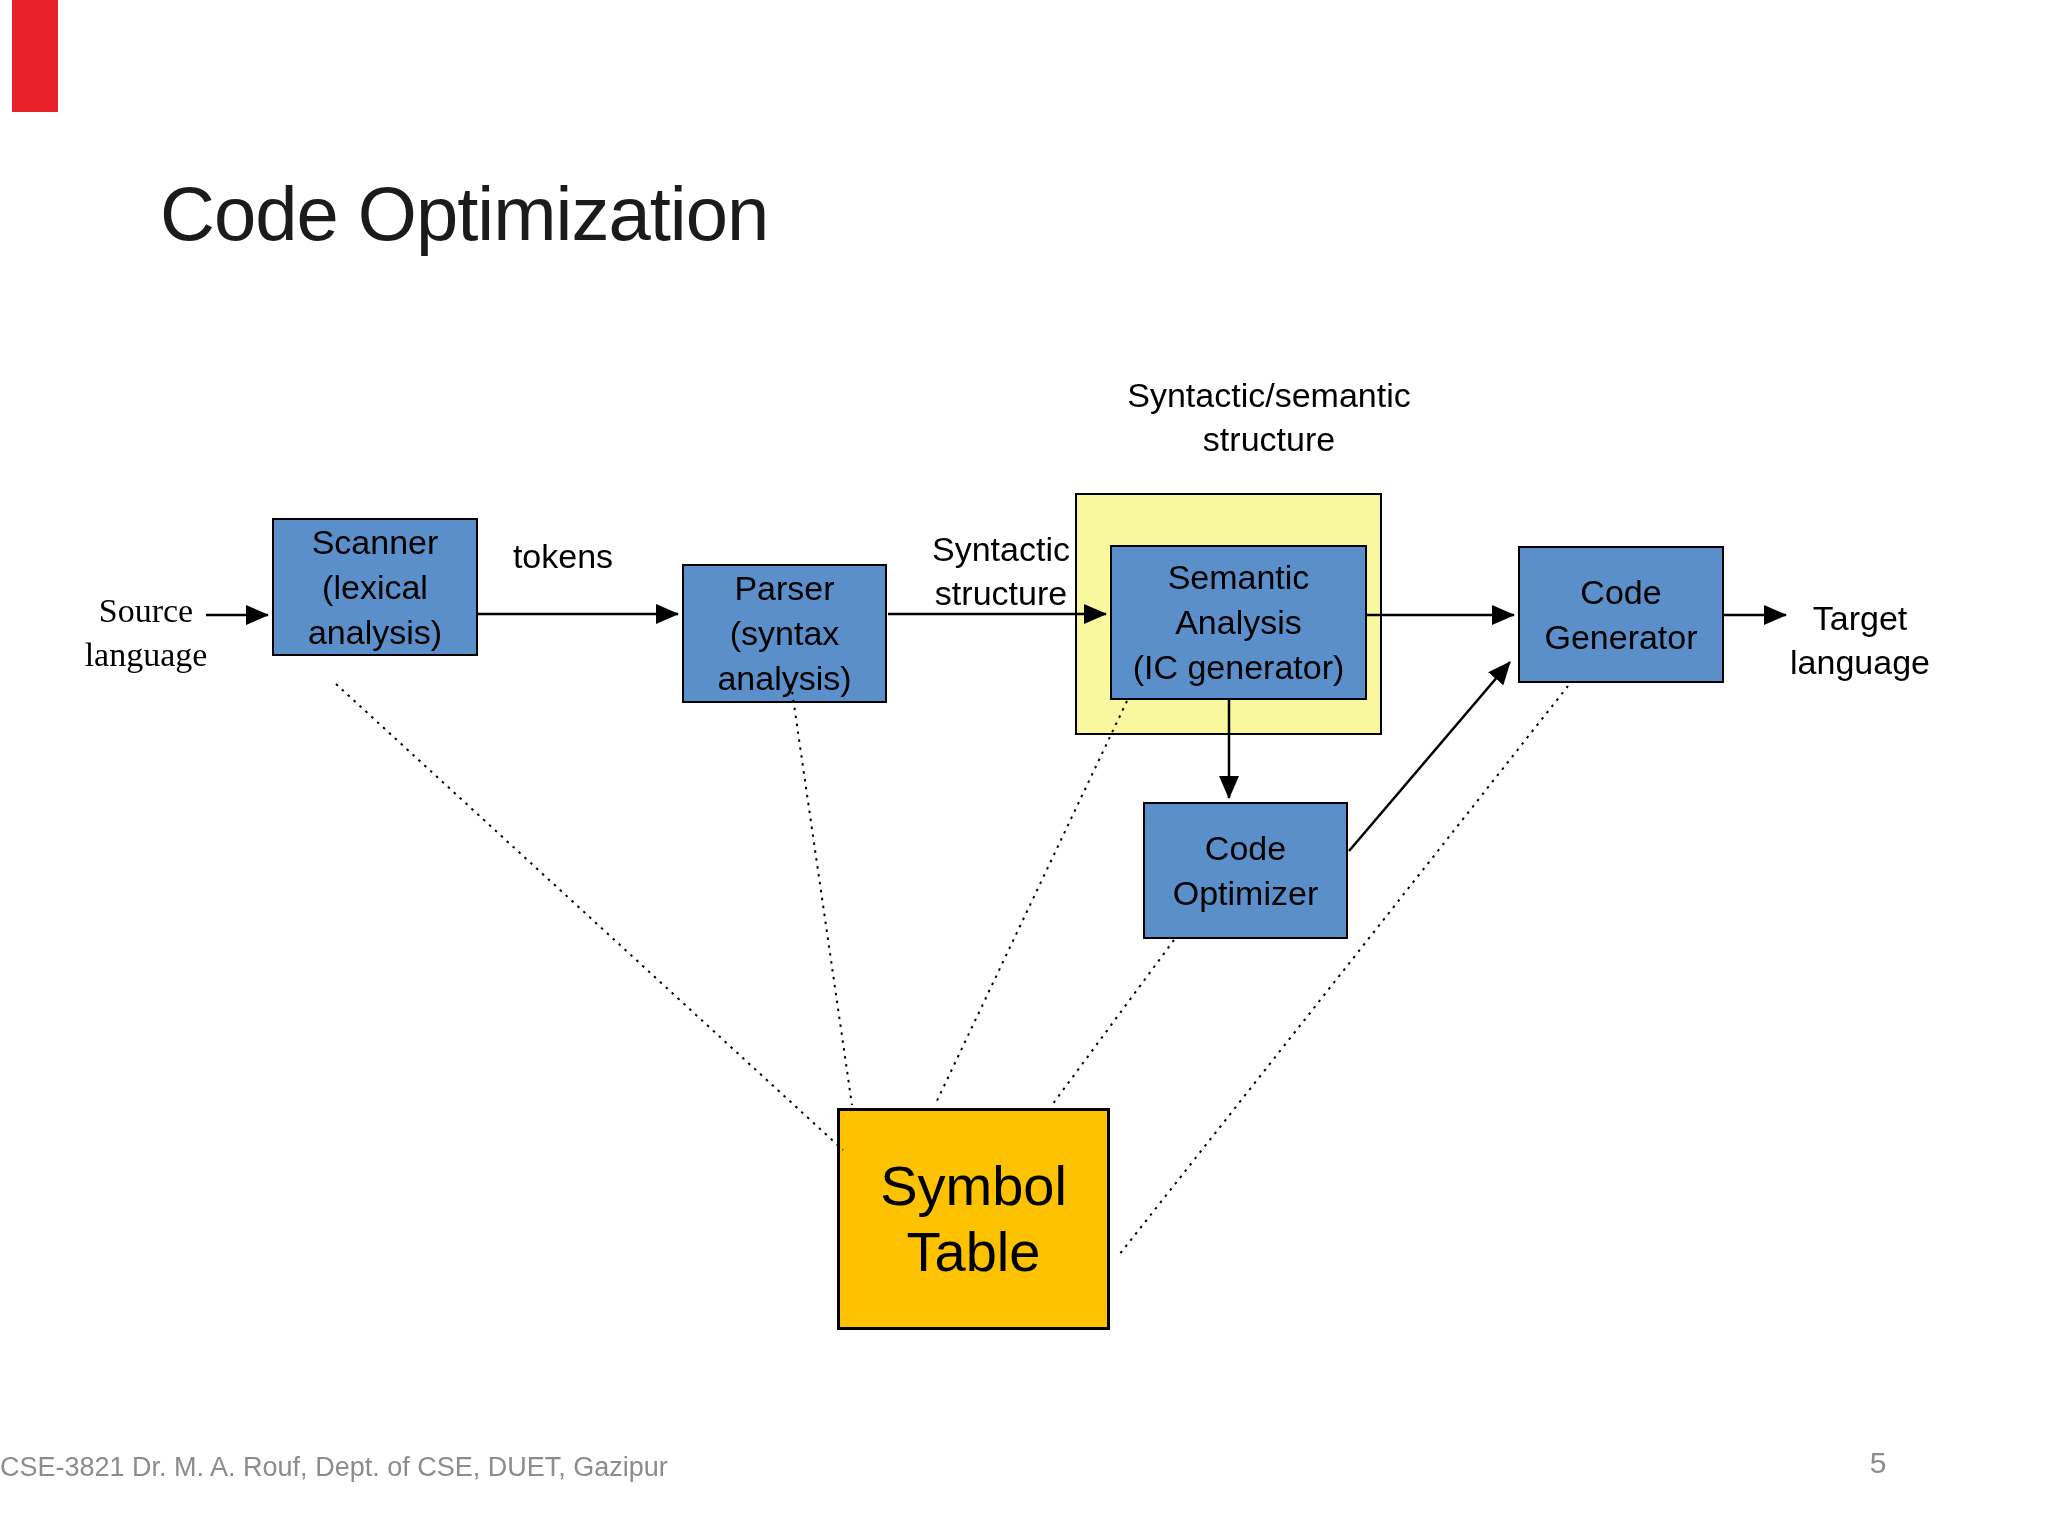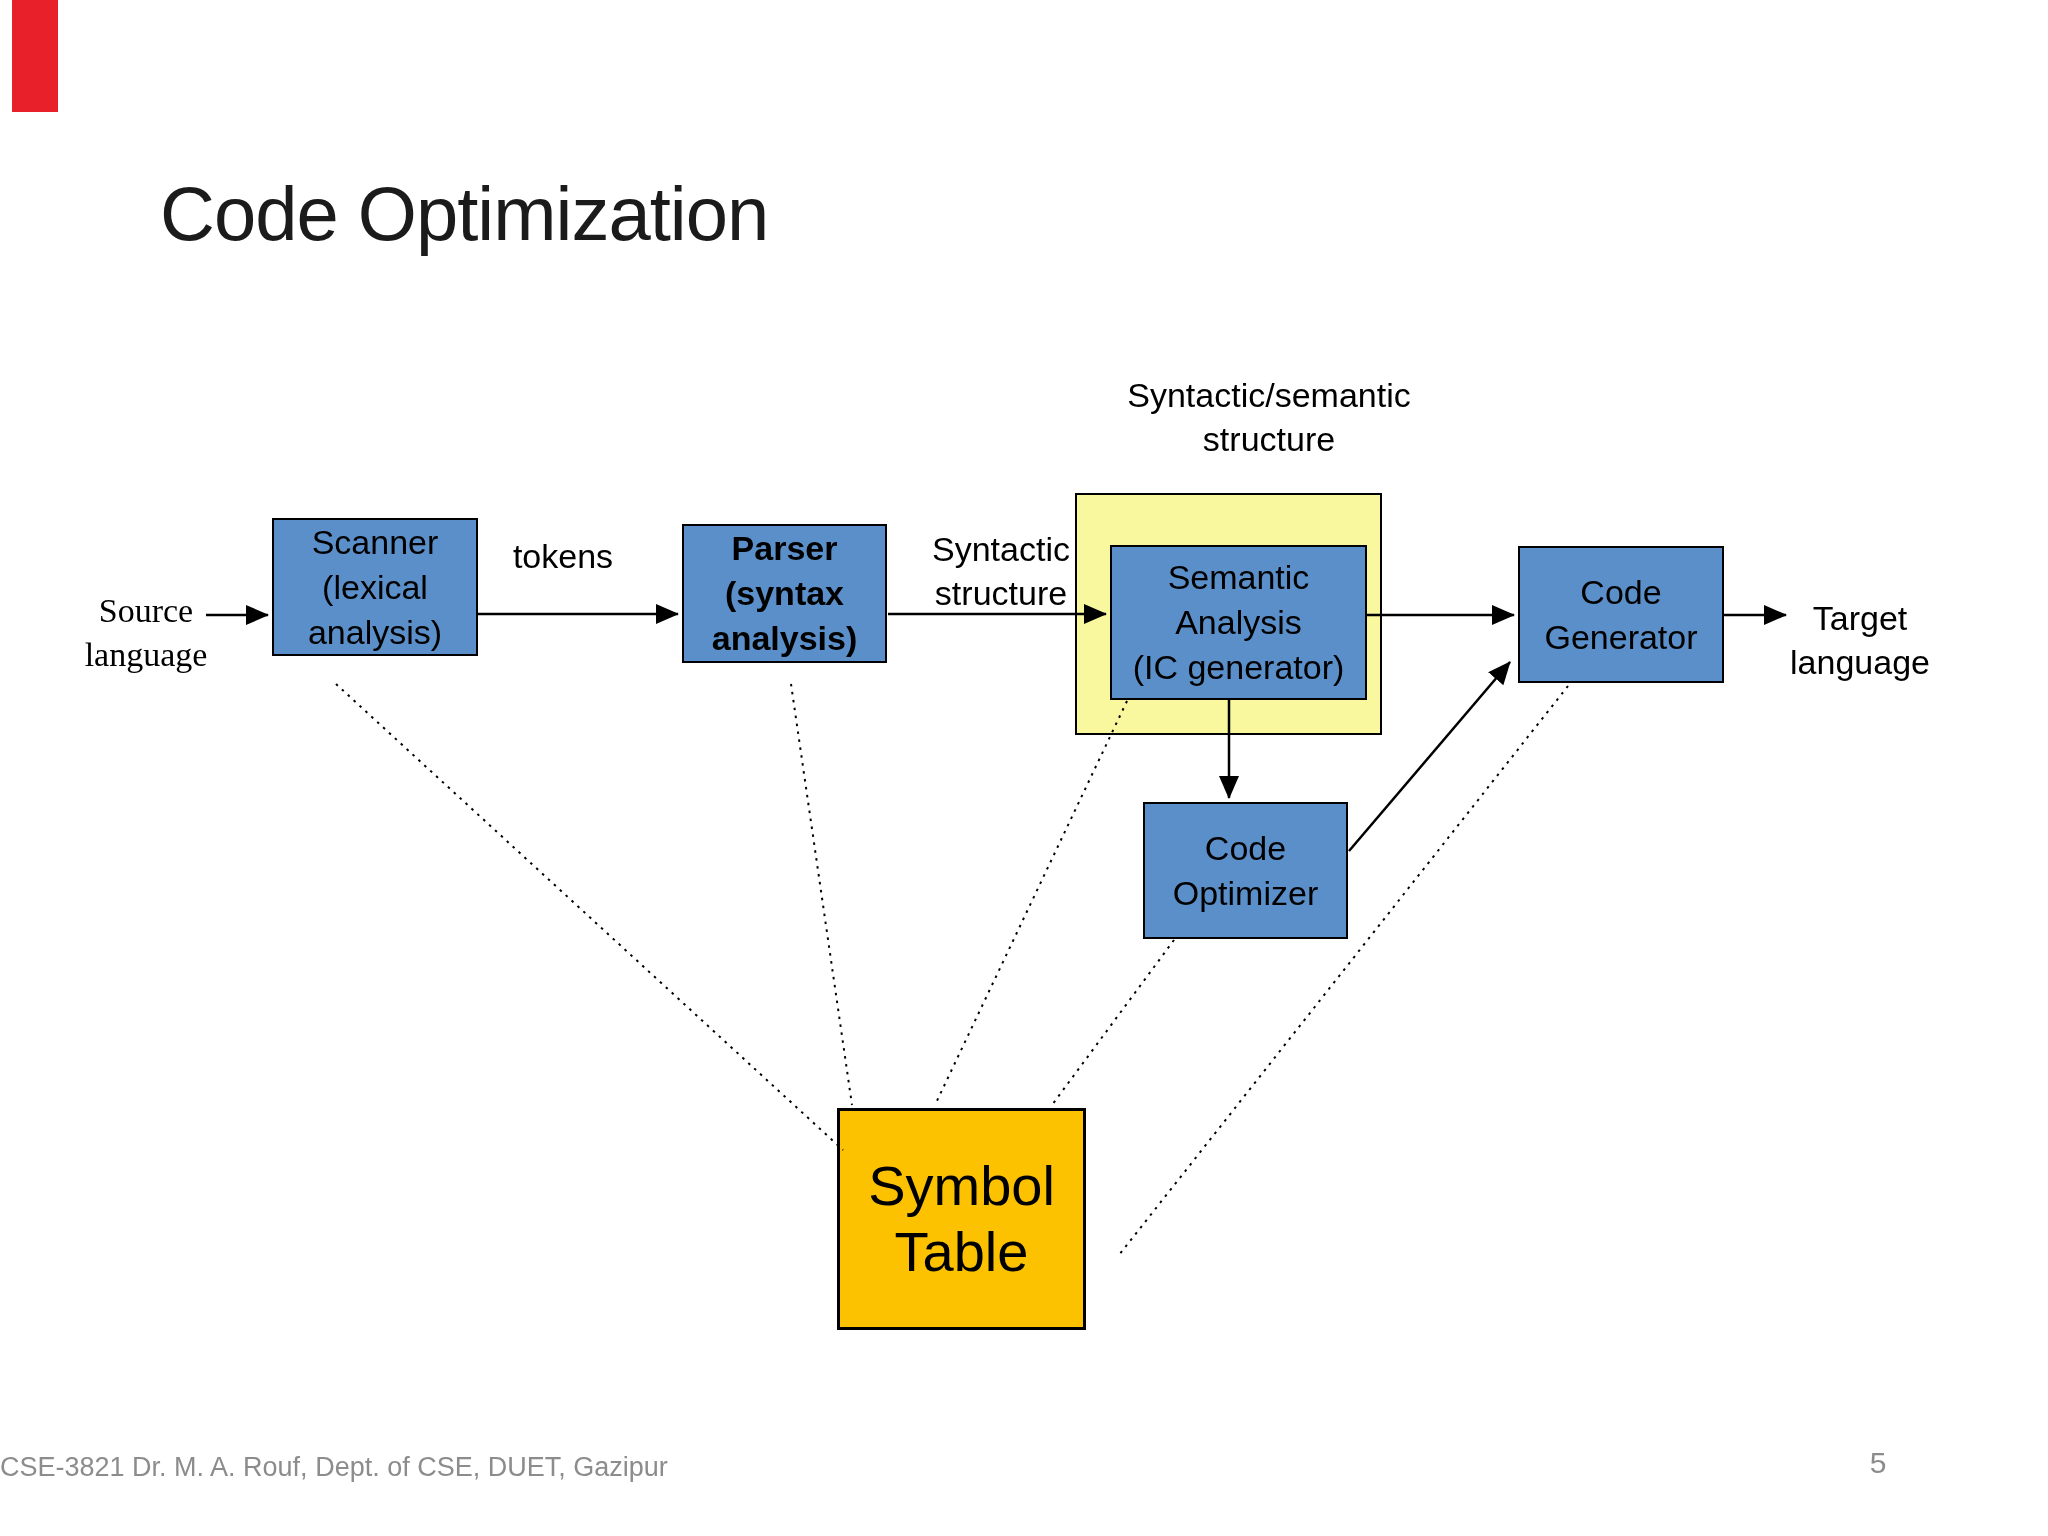--- a/index.html
+++ b/index.html
@@ -22,26 +22,26 @@
     display:flex;flex-direction:column;justify-content:center;align-items:center;
     text-align:center;font-size:34px;line-height:45px;white-space:nowrap;z-index:2;
   }
   .node.blue{background:var(--process-box-fill,#5B8FC9);}
   .highlight-box{
     position:absolute;box-sizing:border-box;border:2px solid #000;
     background:var(--highlight-box-fill,#F9F89E);z-index:1;
     left:1075px;top:493px;width:307px;height:242px;
   }
   #box-scanner{left:272px;top:518px;width:206px;height:138px;}
-  #box-parser{left:682px;top:524px;width:205px;height:139px;font-weight:bold;}
+  #box-parser{left:682px;top:564px;width:205px;height:139px;}
   #box-semantic{left:1110px;top:545px;width:257px;height:155px;}
   #box-codegen{left:1518px;top:546px;width:206px;height:137px;}
   #box-optimizer{left:1143px;top:802px;width:205px;height:137px;}
   #box-symbol{
-    left:837px;top:1108px;width:249px;height:222px;
+    left:837px;top:1108px;width:273px;height:222px;
     background:var(--symbol-table-fill,#FCC200);border-width:3px;
     font-size:56px;line-height:66px;
   }
   .flow-label{
     position:absolute;text-align:center;font-size:34px;line-height:44px;
     white-space:nowrap;z-index:3;
   }
   #lbl-source{left:36px;top:589px;width:220px;font-family:Liberation Serif, serif;}
   #lbl-tokens{left:493px;top:534px;width:140px;}
   #lbl-syntactic{left:891px;top:527px;width:220px;}

